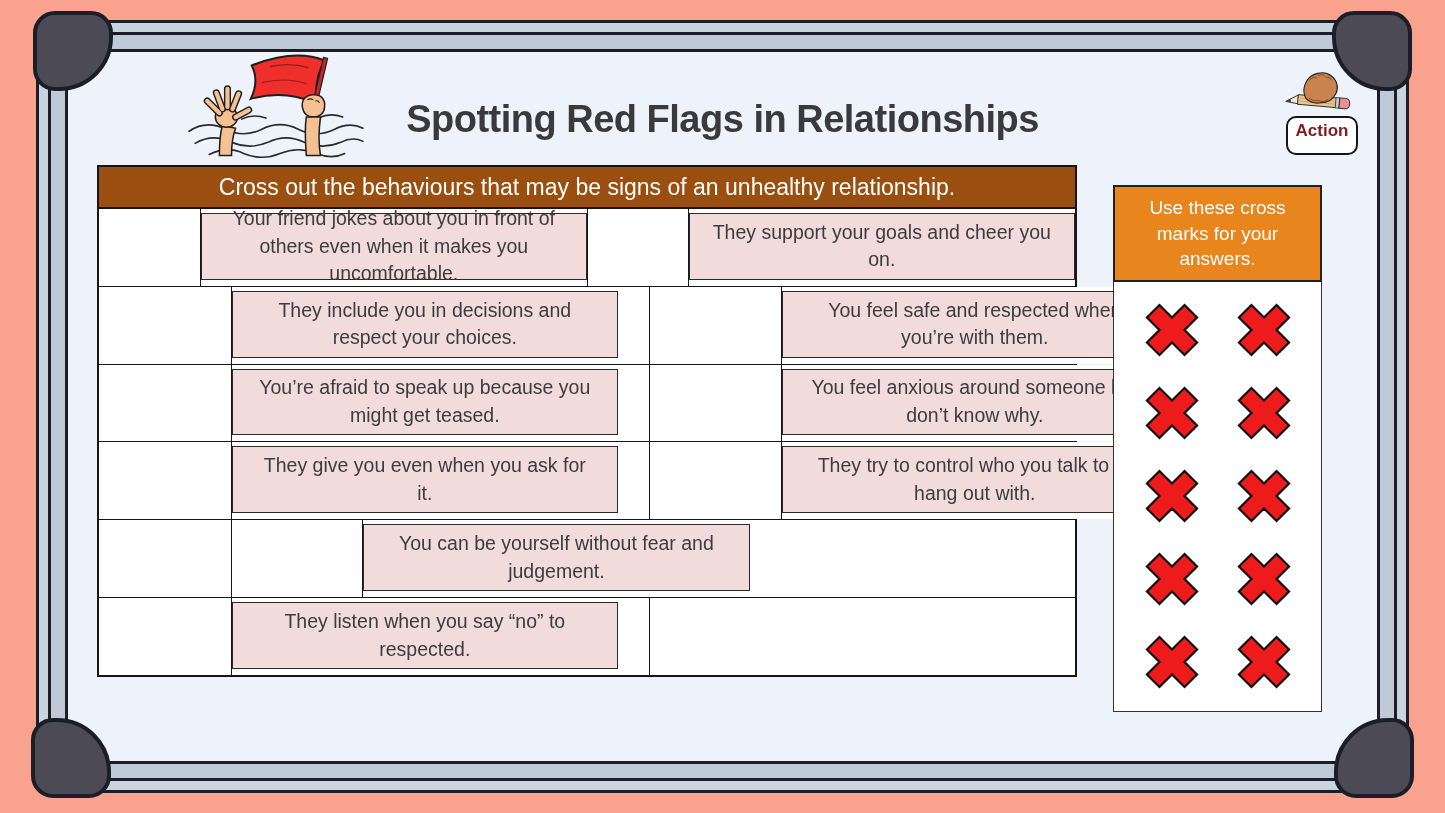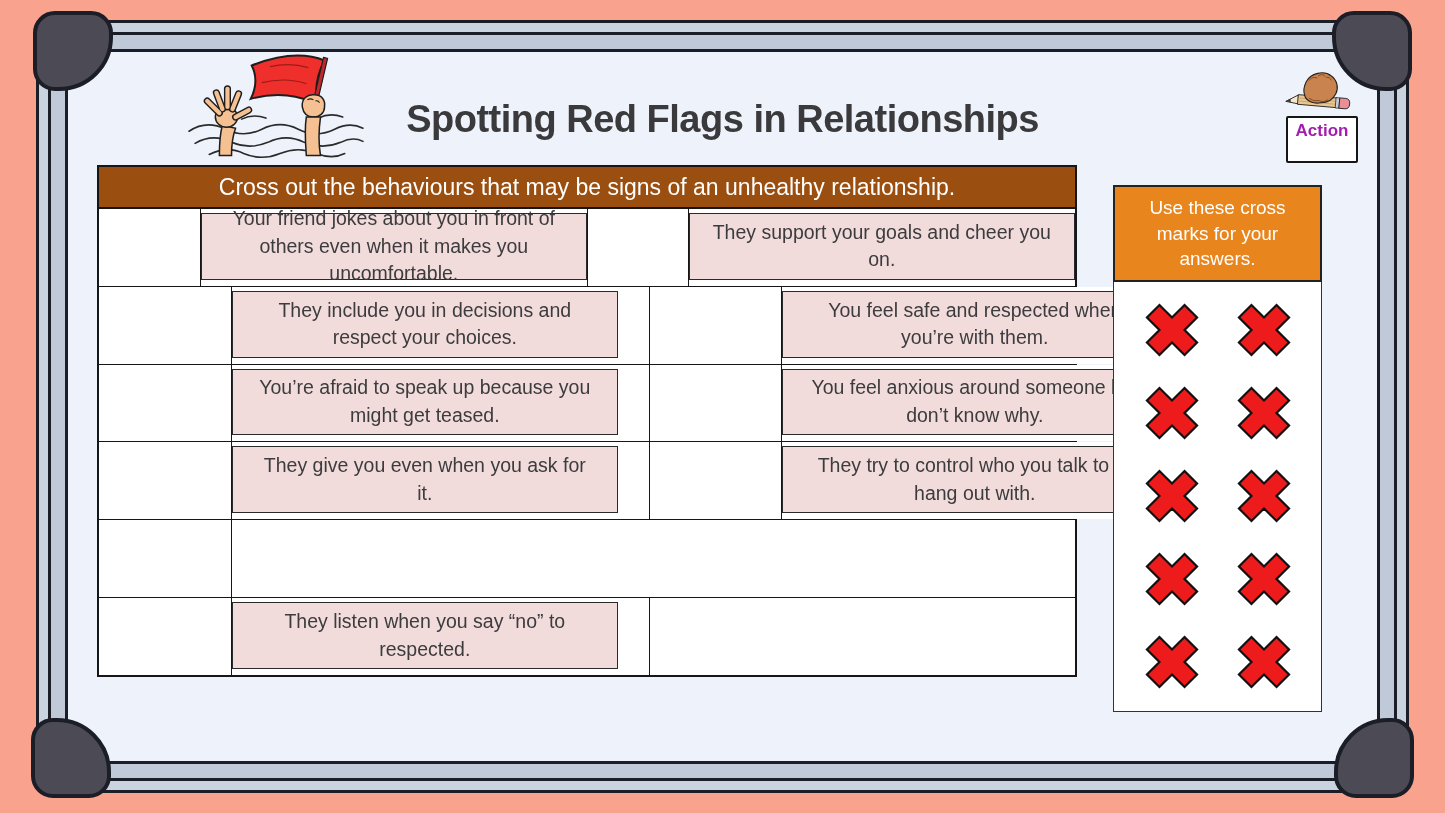--- a/index.html
+++ b/index.html
@@ -29,22 +29,22 @@
   .corner.bl{left:-8px;bottom:-8px;border-radius:22px 54px 22px 22px;}
   .corner.br{right:-8px;bottom:-8px;border-radius:54px 22px 22px 22px;}
 
   .flag-illustration{position:absolute;left:117px;top:2px;width:182px;height:110px;}
   .page-title{position:absolute;left:0;right:0;top:46px;text-align:center;
       font-size:38px;font-weight:700;color:var(--text-dark);letter-spacing:-.5px;}
 
   .action-wrap{position:absolute;left:1204px;top:18px;width:96px;}
   .pencil-icon{width:84px;height:52px;display:block;margin-left:4px;}
   .action-badge{margin-top:-6px;width:72px;background:#fff;border:2px solid #161616;
-      border-radius:2px;text-align:center;font-weight:700;font-size:17px;color:#a21caf;
-      padding:3px 0 20px;margin-left:14px;}
+      border-radius:10px;text-align:center;font-weight:700;font-size:17px;color:#7f1d1d;
+      padding:3px 0 12px;margin-left:14px;}
 
   .wtable{position:absolute;left:29px;top:113px;width:980px;height:512px;
       border:2.5px solid #161616;background:#fff;display:flex;flex-direction:column;}
   .wtable-header{height:42px;flex:0 0 42px;background:var(--table-header-bg);
       border-bottom:2px solid #161616;color:#fff;font-size:23px;
       display:flex;align-items:center;justify-content:center;text-align:center;}
   .wtable-body{flex:1;display:flex;flex-direction:column;}
   .trow{flex:1;display:flex;}
   .trow + .trow{border-top:1.6px solid #161616;gap:31px;}
   .cell{position:relative;height:100%;}
@@ -198,20 +198,25 @@
     <div class="cell text">
       <div class="pink">
                   <span class="bindR">They try to control who you talk to or hang out with.</span>
                 </div>
     </div>
   </div>
 
   <div class="trow">
     <div class="cell mark"></div>
     <div class="cell mark"></div>
+    <div class="cell text">
+      <div class="pink">
+                  <span class="bindR">You can be yourself without fear and judgement.</span>
+                </div>
+    </div>
   </div>
 
   <div class="trow">
     <div class="cell mark"></div>
     <div class="cell text">
       <div class="pink">
                   <span class="bindL">They listen when you say “no” to respected.</span>
                 </div>
     </div>
     <div class="cell mark"></div>

